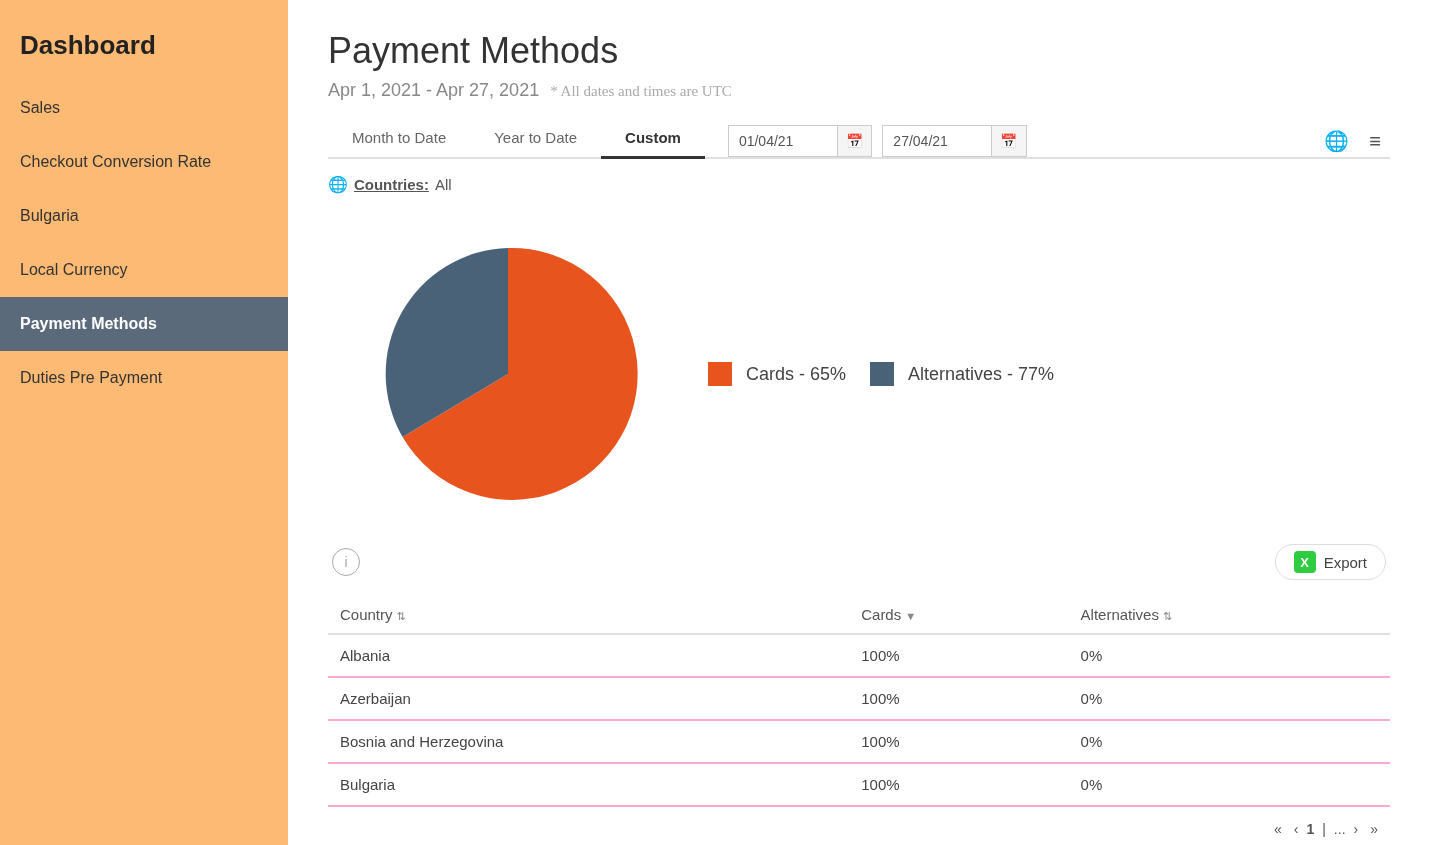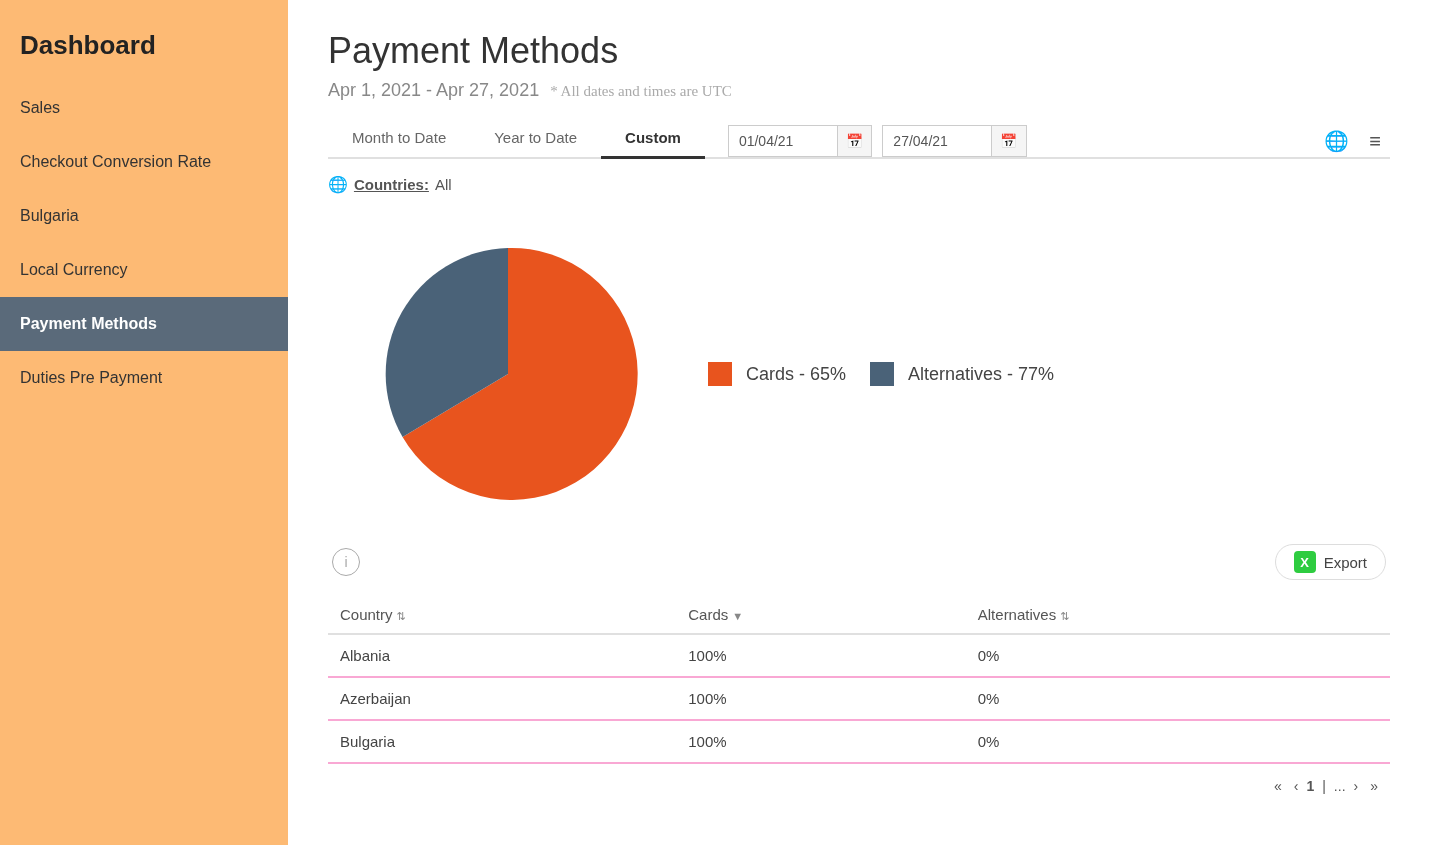--- a/index.html
+++ b/index.html
@@ -354,20 +354,25 @@
           <td>Albania</td>
           <td>100%</td>
           <td>0%</td>
         </tr>
         <tr>
           <td>Azerbaijan</td>
           <td>100%</td>
           <td>0%</td>
         </tr>
         <tr>
+          <td>Bosnia and Herzegovina</td>
+          <td>100%</td>
+          <td>0%</td>
+        </tr>
+        <tr>
           <td>Bulgaria</td>
           <td>100%</td>
           <td>0%</td>
         </tr>
       </tbody>
   </table>
 
   <div style="display:flex; justify-content:flex-end; padding:12px 8px;">
     <div class="pagination">
       <button class="pg-btn">«</button>

